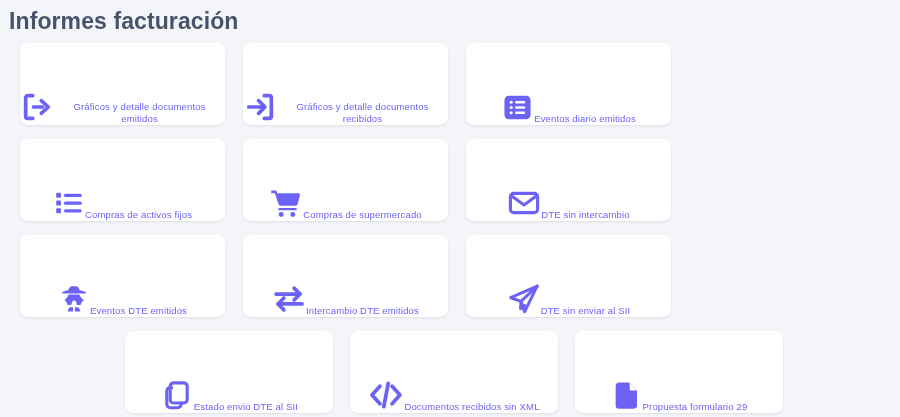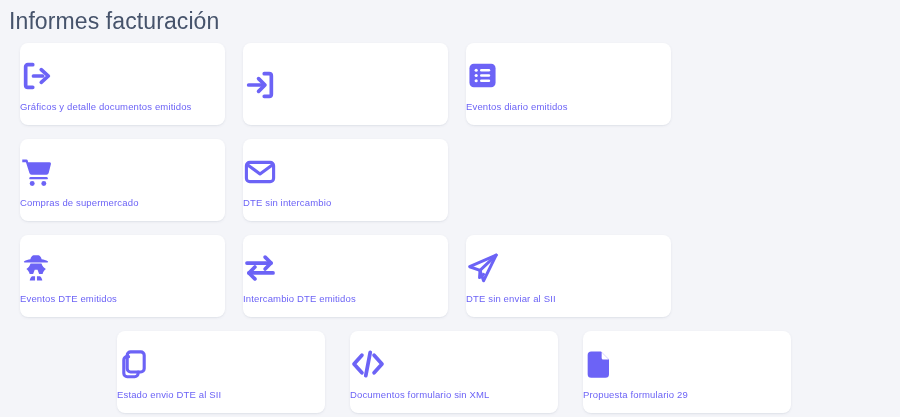--- a/index.html
+++ b/index.html
@@ -11,49 +11,48 @@
   body {
     width: 900px;
     height: 417px;
     background: #f4f5f9;
     font-family: "Liberation Sans", sans-serif;
     overflow: hidden;
     -webkit-font-smoothing: antialiased;
   }
   #page-title {
     font-size: 23px;
-    font-weight: 400;
+    font-weight: 700;
     color: #46536b;
     letter-spacing: 0.1px;
     margin: 0;
     padding: 6px 0 0 9px;
     line-height: 30px;
   }
   .grid {
     padding: 7px 12px 0 20px;
   }
   .row {
     display: flex;
     gap: 18px;
     margin-bottom: 14px;
   }
   .row.centered {
     justify-content: center;
-    gap: 25px;
+    gap: 17px;
   }
   .card {
     width: 205px;
     height: 82px;
     background: #ffffff;
     border-radius: 8px;
     box-shadow: 0 1px 3px rgba(60, 64, 100, 0.07),
                 0 1px 1px rgba(60, 64, 100, 0.04);
     display: flex;
-    flex-direction: column;
-    align-items: flex-start;
+    align-items: flex-end;
     justify-content: center;
     cursor: pointer;
     user-select: none;
   }
   .row.centered .card { width: 208px; }
   .card-icon {
     height: 36px;
     display: flex;
     align-items: center;
     justify-content: center;
@@ -89,39 +88,53 @@
         <div class="card-label">Gráficos y detalle documentos emitidos</div>
       </div>
       <div class="card">
         <div class="card-icon">
           <svg width="34" height="34" viewBox="0 0 24 24" fill="none" stroke="currentColor" stroke-width="2.6" stroke-linecap="round" stroke-linejoin="round">
             <path d="M15 4h3.5A1.5 1.5 0 0 1 20 5.5v13a1.5 1.5 0 0 1-1.5 1.5H15"></path>
             <path d="M4 12h10.5"></path>
             <path d="M11 7.5 15.5 12 11 16.5"></path>
           </svg>
         </div>
+        <div class="card-label">Gráficos y detalle documentos recibidos</div>
       </div>
       <div class="card">
         <div class="card-icon">
           <svg width="33" height="33" viewBox="0 0 24 24" fill="currentColor">
             <rect x="2.5" y="3.5" width="19" height="17" rx="3.2"></rect>
             <circle cx="7.4" cy="8.2" r="1.15" fill="#ffffff"></circle>
             <circle cx="7.4" cy="12" r="1.15" fill="#ffffff"></circle>
             <circle cx="7.4" cy="15.8" r="1.15" fill="#ffffff"></circle>
             <rect x="10.2" y="7.3" width="7.4" height="1.8" rx="0.9" fill="#ffffff"></rect>
             <rect x="10.2" y="11.1" width="7.4" height="1.8" rx="0.9" fill="#ffffff"></rect>
             <rect x="10.2" y="14.9" width="7.4" height="1.8" rx="0.9" fill="#ffffff"></rect>
           </svg>
         </div>
         <div class="card-label">Eventos diario emitidos</div>
       </div>
     </div>
     <div class="row">
       <div class="card">
         <div class="card-icon">
+          <svg width="32" height="32" viewBox="0 0 24 24" fill="currentColor">
+            <rect x="2.4" y="4.4" width="3.6" height="3.6" rx="0.9"></rect>
+            <rect x="2.4" y="10.2" width="3.6" height="3.6" rx="0.9"></rect>
+            <rect x="2.4" y="16" width="3.6" height="3.6" rx="0.9"></rect>
+            <rect x="8.2" y="5.1" width="13.4" height="2.4" rx="1.2"></rect>
+            <rect x="8.2" y="10.9" width="13.4" height="2.4" rx="1.2"></rect>
+            <rect x="8.2" y="16.7" width="13.4" height="2.4" rx="1.2"></rect>
+          </svg>
+        </div>
+        <div class="card-label">Compras de activos fijos</div>
+      </div>
+      <div class="card">
+        <div class="card-icon">
           <svg width="34" height="34" viewBox="0 0 24 24" fill="currentColor">
             <path d="M1.6 3.1h2.9a1 1 0 0 1 .97.77l.3 1.26h15.1a1 1 0 0 1 .97 1.24l-1.6 6.4a1.6 1.6 0 0 1-1.55 1.2H8.2a1.6 1.6 0 0 1-1.56-1.24L4.2 5.1H1.6z"></path>
             <rect x="6.6" y="15.5" width="13" height="1.7" rx="0.85"></rect>
             <circle cx="8.6" cy="20.1" r="1.75"></circle>
             <circle cx="16.8" cy="20.1" r="1.75"></circle>
           </svg>
         </div>
         <div class="card-label">Compras de supermercado</div>
       </div>
       <div class="card">
@@ -179,21 +192,21 @@
         <div class="card-label">Estado envio DTE al SII</div>
       </div>
       <div class="card">
         <div class="card-icon">
           <svg width="36" height="34" viewBox="0 0 26 24" fill="none" stroke="currentColor" stroke-width="2.7" stroke-linecap="round" stroke-linejoin="round">
             <path d="M8.6 5.6 2.9 12l5.7 6.4"></path>
             <path d="m17.4 5.6 5.7 6.4-5.7 6.4"></path>
             <path d="M14.6 3.6 11.4 20.4"></path>
           </svg>
         </div>
-        <div class="card-label">Documentos formulario sin XML</div>
+        <div class="card-label">Documentos recibidos sin XML</div>
       </div>
       <div class="card">
         <div class="card-icon">
           <svg width="32" height="32" viewBox="0 0 24 24" fill="currentColor">
             <path d="M6.2 2.6h7.3l6 6v11.1a2.7 2.7 0 0 1-2.7 2.7H6.2a2.7 2.7 0 0 1-2.7-2.7V5.3a2.7 2.7 0 0 1 2.7-2.7z"></path>
             <path d="M14 3.1v4.4a1.2 1.2 0 0 0 1.2 1.2h4.2z" fill="#ffffff"></path>
           </svg>
         </div>
         <div class="card-label">Propuesta formulario 29</div>
       </div>

